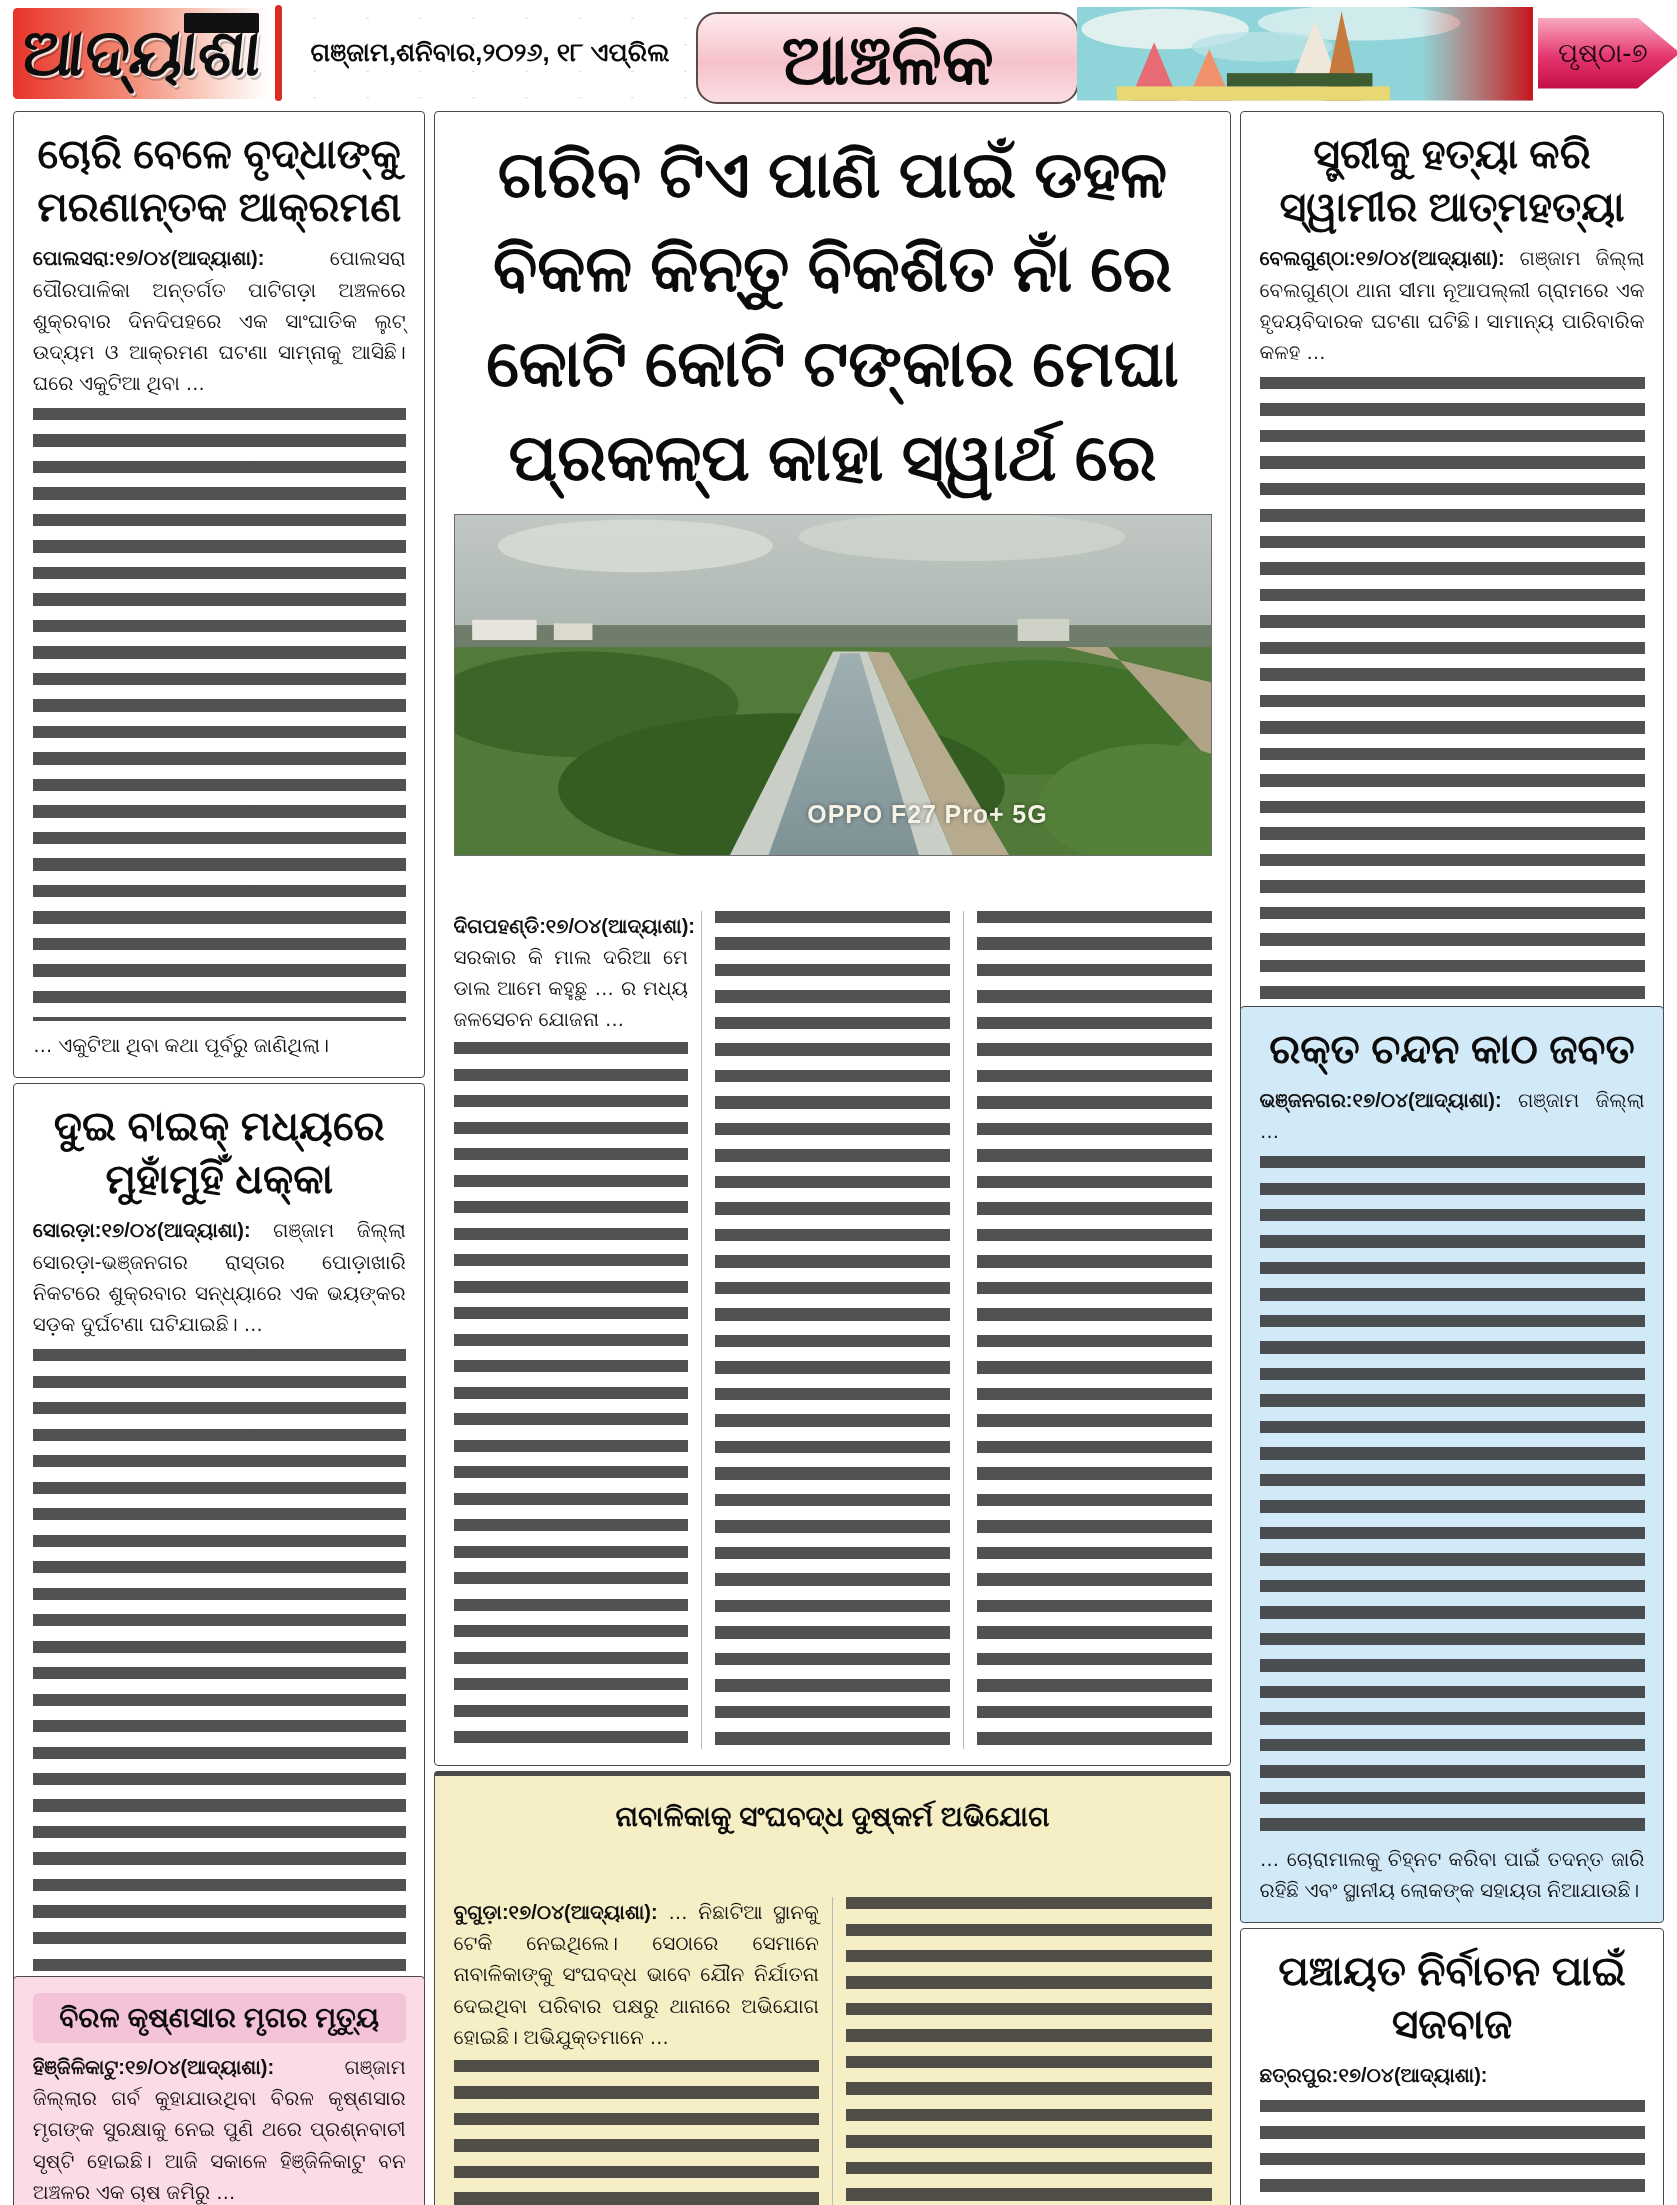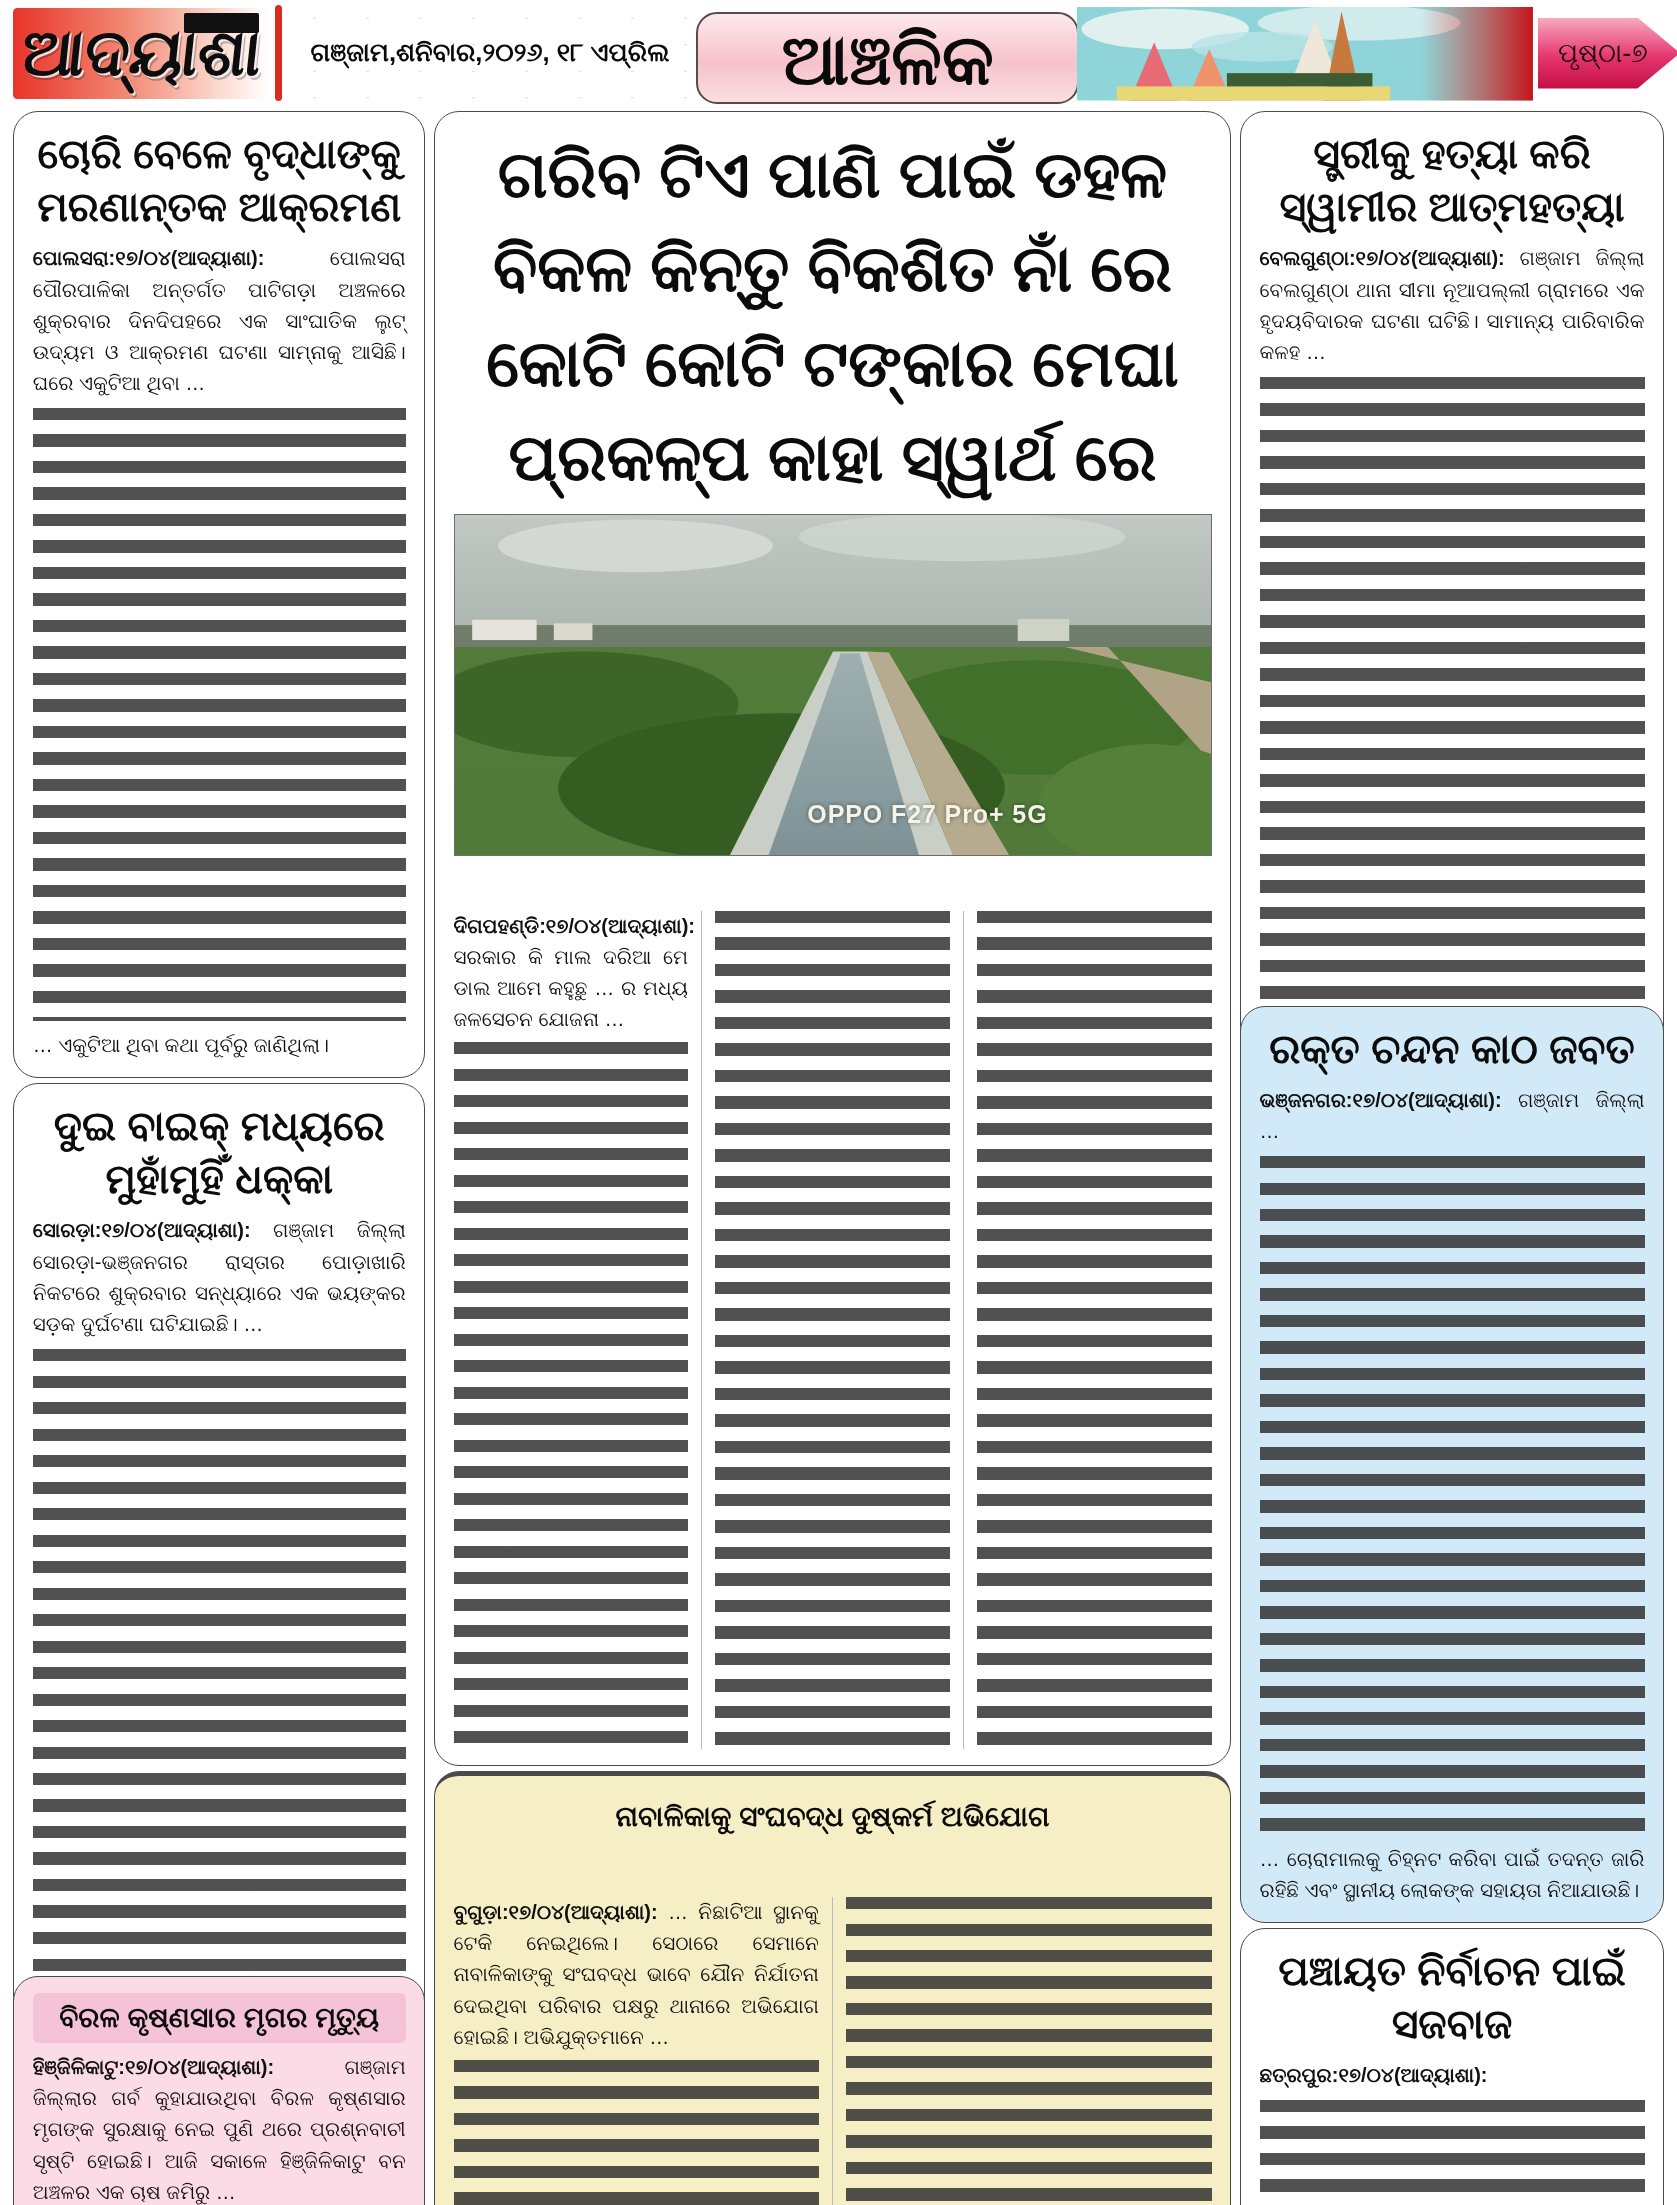--- a/index.html
+++ b/index.html
@@ -26,21 +26,21 @@
     background:linear-gradient(180deg,#fde9ec 0%,#f6c2cb 55%,#fadde2 100%);
     display:flex;align-items:flex-end;justify-content:center;}
   .title-box span{font-size:70px;font-weight:800;color:#0a0a0a;}
   .temple{position:absolute;left:1069px;top:1.8px;width:456px;height:94px;}
   .page-arrow{position:absolute;left:1530px;top:12.3px;width:142px;height:71px;
     clip-path:polygon(0 0,70% 0,100% 50%,70% 100%,0 100%);
     background:linear-gradient(180deg,#f8a9c0 0%,#e5356e 55%,#c40f45 100%);
     display:flex;align-items:center;justify-content:flex-start;padding-left:20px;box-sizing:border-box;}
   .page-arrow span{font-size:27px;font-weight:400;color:#1a0810;}
   
-  .box{position:absolute;border:1.8px solid #4a4a4a;border-radius:25px;background:#fff;
+  .box{position:absolute;border:1.8px solid #4a4a4a;border-radius:4px;background:#fff;
     box-sizing:border-box;padding:16px 18.5px;display:flex;flex-direction:column;gap:8.8px;overflow:hidden;}
   .headline{font-weight:800;text-align:center;color:#0b0b0b;}
   .h-col{font-size:41px;line-height:1.3;}
   .h-lead{font-size:65px;line-height:1.45;}
   .h-band{font-size:28px;line-height:1.35;padding:6.2px 0;border-radius:6.2px;}
   .body{font-size:20px;line-height:1.56;text-align:justify;color:#101010;}
   .body b{font-weight:800;}
   .sim{flex:1 1 auto;min-height:40px;opacity:.82;
     background-image:repeating-linear-gradient(180deg,#2b2b2b 0 12.3px,rgba(0,0,0,0) 12.3px 26.5px);}
   .cols{display:flex;flex:1 1 auto;gap:0;min-height:0;margin-top:46px;}

